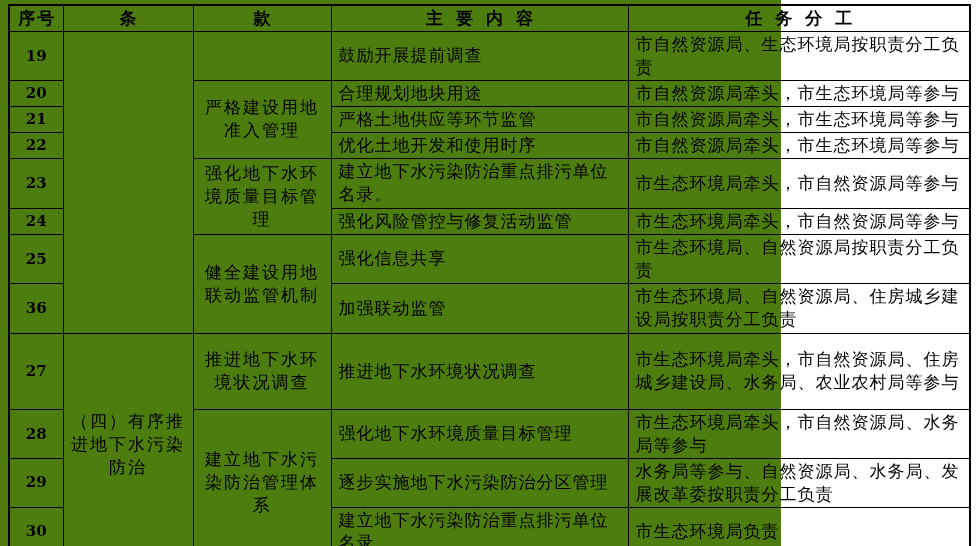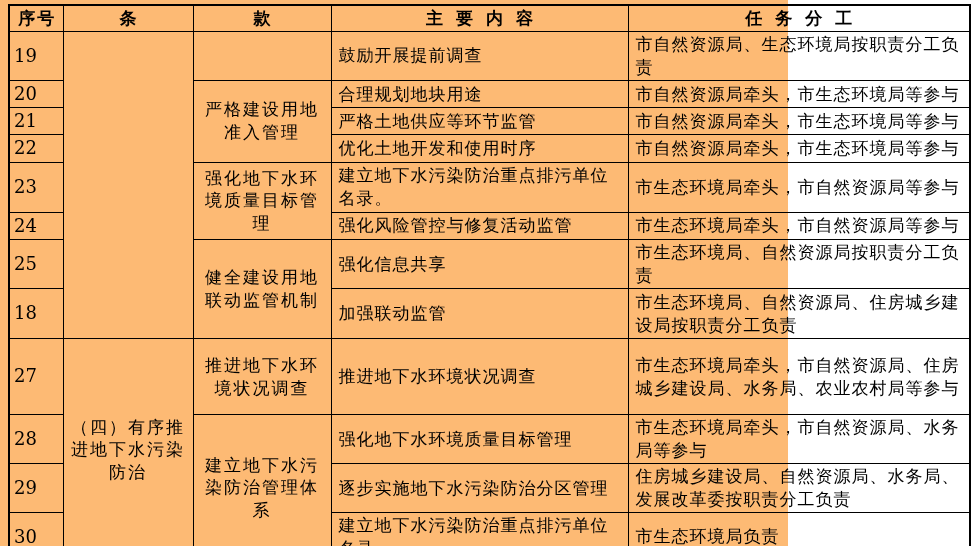--- a/index.html
+++ b/index.html
@@ -11,22 +11,21 @@
     overflow: hidden;
   }
   body {
     font-family: "DejaVu Serif", "Liberation Serif", serif;
     color: #000000;
   }
   .page {
     position: relative;
     width: 781px;
     height: 546px;
-    background: #fdba74;
-    padding-left: 7px;
+    background: #4d7c0f;
   }
   table.doc-table {
     position: absolute;
     left: 8px;
     top: 4px;
     width: 961px;
     border-collapse: collapse;
     table-layout: fixed;
     border: 2px solid #000000;
   }
@@ -47,22 +46,24 @@
   .doc-table th.th-spaced {
     letter-spacing: 13px;
     text-indent: 13px;
   }
   .doc-table td {
     font-size: 17px;
     line-height: 1.35;
     padding: 1px 4px;
   }
   .doc-table td.no {
+    text-align: center;
     letter-spacing: 0;
-    font-size: 18px;
+    font-size: 15px;
+    font-weight: bold;
   }
   .doc-table td.tiao, .doc-table td.kuan {
     text-align: center;
     letter-spacing: 2px;
     padding: 1px 3px;
   }
   .doc-table td.content, .doc-table td.division {
     text-align: left;
     letter-spacing: 1px;
     padding: 1px 7px;
@@ -124,41 +125,41 @@
           <td class="content">强化风险管控与修复活动监管</td>
           <td class="division">市生态环境局牵头，市自然资源局等参与</td>
         </tr>
         <tr style="height: 49px; margin-left: 20px;">
           <td class="no">25</td>
           <td class="kuan" rowspan="2">健全建设用地联动监管机制</td>
           <td class="content">强化信息共享</td>
           <td class="division">市生态环境局、自然资源局按职责分工负责</td>
         </tr>
         <tr style="height: 50px;">
-          <td class="no">18</td>
+          <td class="no">36</td>
           <td class="content">加强联动监管</td>
           <td class="division">市生态环境局、自然资源局、住房城乡建设局按职责分工负责</td>
         </tr>
         <tr style="height: 76px;">
           <td class="no">27</td>
           <td class="tiao" rowspan="4">（四）有序推进地下水污染防治</td>
           <td class="kuan" rowspan="1">推进地下水环境状况调查</td>
           <td class="content">推进地下水环境状况调查</td>
           <td class="division">市生态环境局牵头，市自然资源局、住房城乡建设局、水务局、农业农村局等参与</td>
         </tr>
         <tr style="height: 49px;">
           <td class="no">28</td>
           <td class="kuan" rowspan="3">建立地下水污染防治管理体系</td>
           <td class="content">强化地下水环境质量目标管理</td>
           <td class="division">市生态环境局牵头，市自然资源局、水务局等参与</td>
         </tr>
         <tr style="height: 44px;">
           <td class="no">29</td>
           <td class="content">逐步实施地下水污染防治分区管理</td>
-          <td class="division">住房城乡建设局、自然资源局、水务局、发展改革委按职责分工负责</td>
+          <td class="division">水务局等参与、自然资源局、水务局、发展改革委按职责分工负责</td>
         </tr>
         <tr style="height: 46px;">
           <td class="no">30</td>
           <td class="content">建立地下水污染防治重点排污单位名录</td>
           <td class="division">市生态环境局负责</td>
         </tr>
       </tbody>
   </table>
 </div>
 

